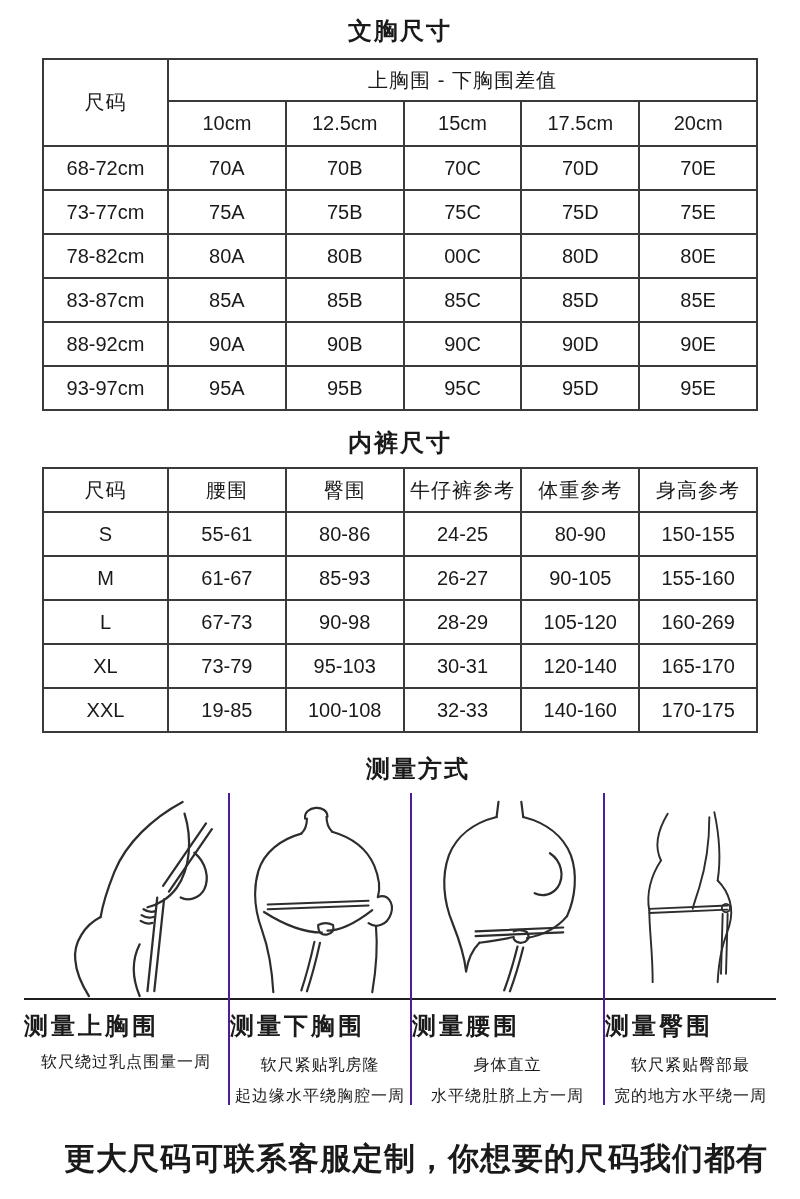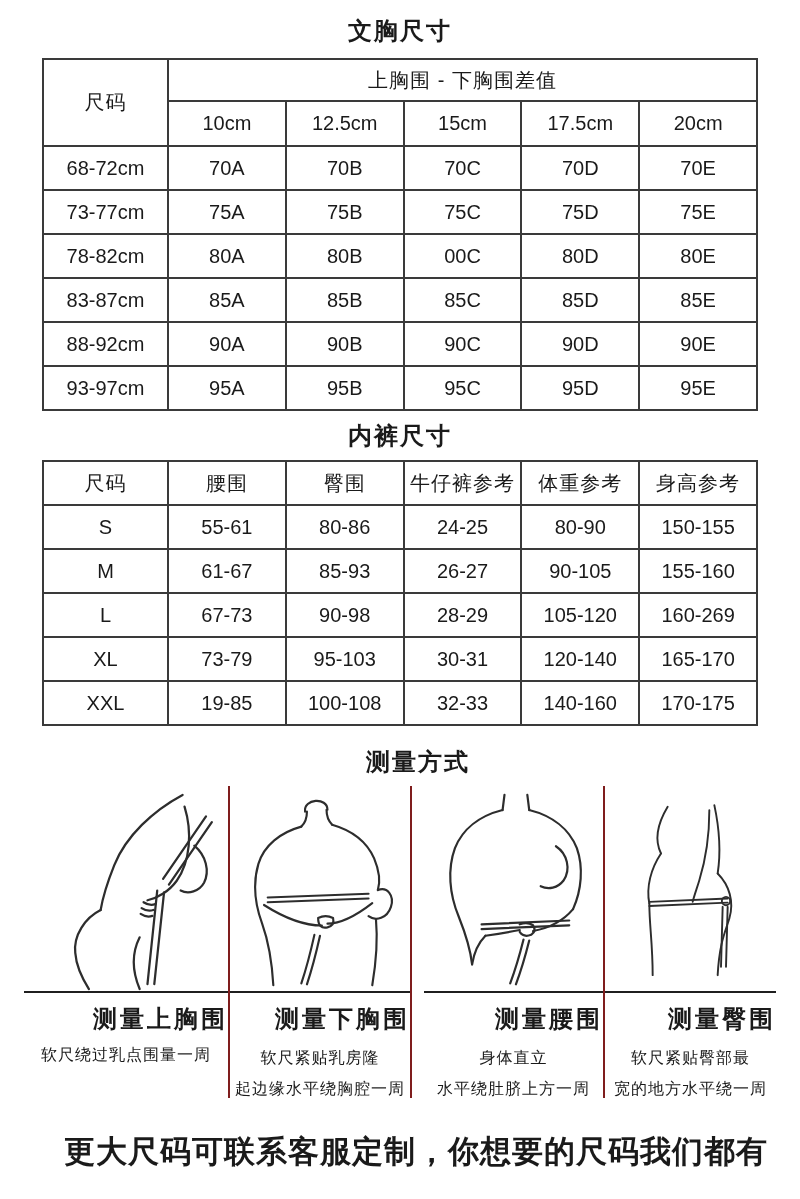--- a/index.html
+++ b/index.html
@@ -6,21 +6,21 @@
   body {
     width:800px; height:1199px; background:#ffffff;
     font-family:"Liberation Sans","DejaVu Sans",sans-serif;
     color:#1a1a1a; overflow:hidden;
   }
   .section-title {
     text-align:center; font-size:24px; font-weight:700;
     letter-spacing:2px; line-height:34px; margin:0;
   }
   .title-bra   { margin-top:14px; margin-bottom:10px; }
-  .title-panty { margin-top:8px; margin-bottom:7px; }
+  .title-panty { margin-top:15px; margin-bottom:7px; }
   .title-measure { margin-top:19px; margin-bottom:7px;padding-left:36px; }
 
   table.size-table {
     width:716px; margin:0 auto; border-collapse:collapse; table-layout:fixed;
   }
   table.size-table td {
     border:2px solid #3a3a3a; text-align:center; vertical-align:middle;
     font-size:20px; padding:0; overflow:hidden; white-space:nowrap;
   }
   col.c0 { width:125px; }
@@ -29,30 +29,30 @@
   .r-data { height:44px; }
   .panty-table tr { height:44px; }
   .span-head { font-size:19px; letter-spacing:1px; }
   .corner { font-size:20px; letter-spacing:1px; }
   .cjk-head { font-size:19px; letter-spacing:1px; }
 
   .measure-grid { width:752px; margin:7px auto 0; display:flex; }
   .m-col { box-sizing:border-box; height:312px; }
   .m-col-1 { width:204px; }
   .m-col-2 { width:182px; }
-  .m-col-3 { width:193px;padding-left:12px; }
+  .m-col-3 { width:193px; }
   .m-col-4 { width:173px; }
-  .m-col + .m-col { border-left:2px solid #7f1d1d; }
+  .m-col + .m-col { border-left:2px solid #4c1d95; }
   .m-illus {
     height:205px; box-sizing:content-box; border-bottom:2px solid #1f1f1f;
     display:flex; align-items:flex-end; justify-content:center;
   }
   .m-illus svg { display:block; }
   .m-label {
-    font-size:24px; font-weight:700; text-align:right;
+    font-size:24px; font-weight:700; text-align:left;
     margin-top:10px; letter-spacing:3px;
   }
   .m-line { font-size:16px; text-align:center; margin-top:10px; letter-spacing:1px; }
   .m-line-first { margin-top:13px; }
 
   .footer-headline {
     font-family:"Liberation Serif","DejaVu Serif",serif;
     font-weight:700; font-size:31px; text-align:center;
     margin-top:33px; letter-spacing:1px;padding-left:32px;
   }

